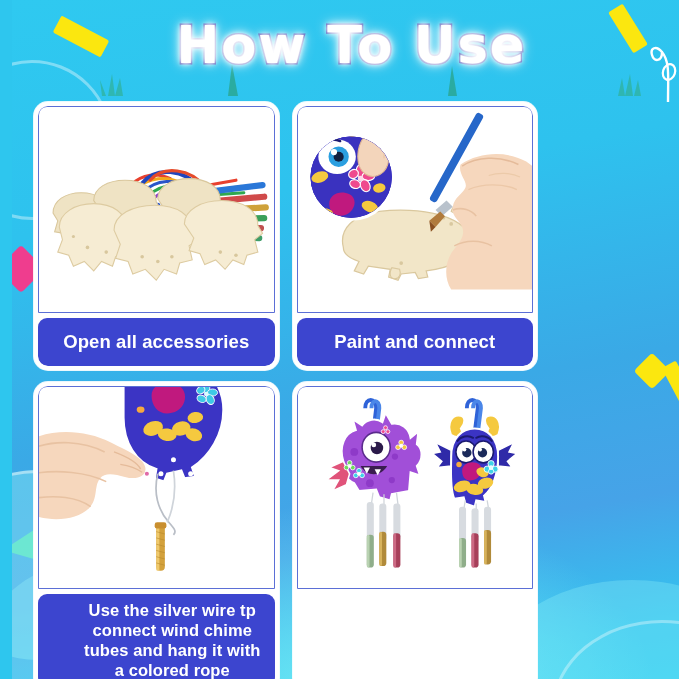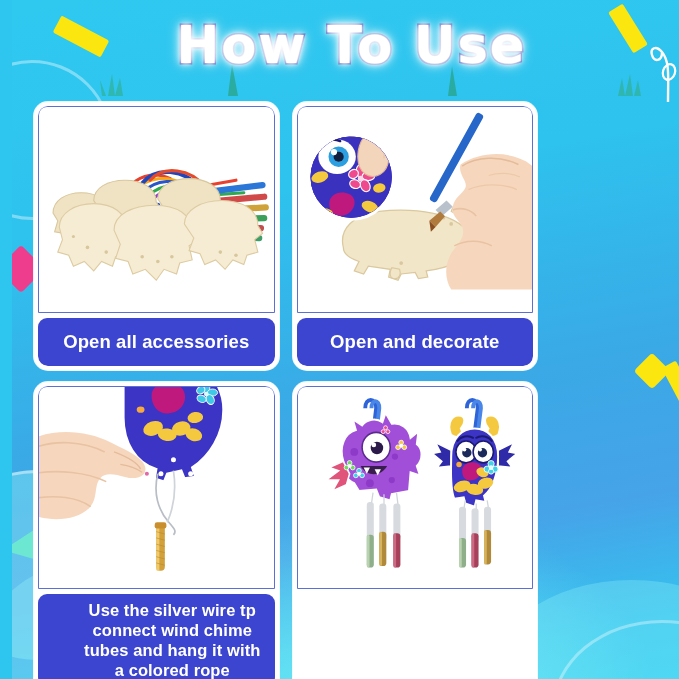--- a/index.html
+++ b/index.html
@@ -344,21 +344,21 @@
 
                 <path d="M88 6 C104 6 118 20 116 40 C114 58 98 66 86 58 C74 50 72 24 88 6 Z" fill="#f3d5bb" stroke="#e0b695" stroke-width="1.4"></path>
                 <path d="M90 12 C102 12 112 24 110 38" fill="none" stroke="#e8c4a6" stroke-width="1.6"></path>
 
                 <path d="M60 4 C66 -2 76 0 78 8 C72 12 64 12 60 4 Z" fill="#f5c93f"></path>
               </g>
             </g>
           </svg>
         </div>
       </div>
-      <div class="caption">Open and decorate</div>
+      <div class="caption">Paint and connect</div>
     </div>
 
     <div class="panel two-line">
       <div class="photo">
         <div class="art">
           <svg viewBox="0 0 300 203">
             <rect width="300" height="203" fill="#ffffff"></rect>
 
             <g>
               <path d="M108 -30 C108 -60 150 -76 182 -66 C214 -56 236 -30 236 2

